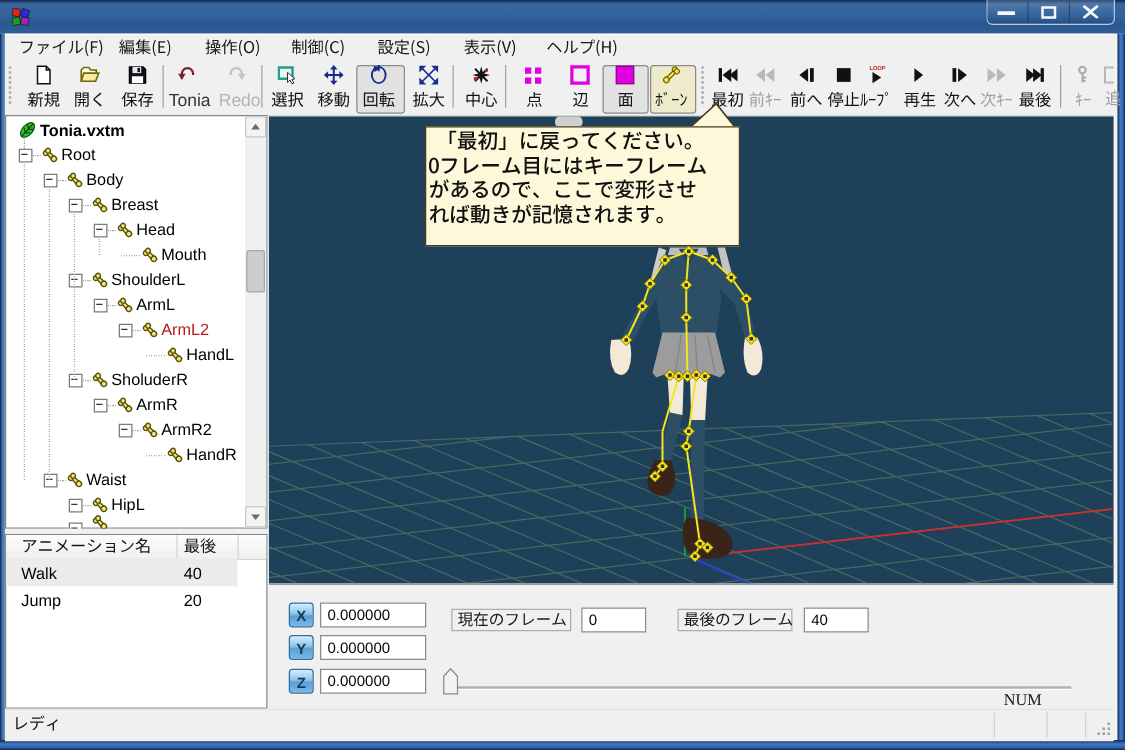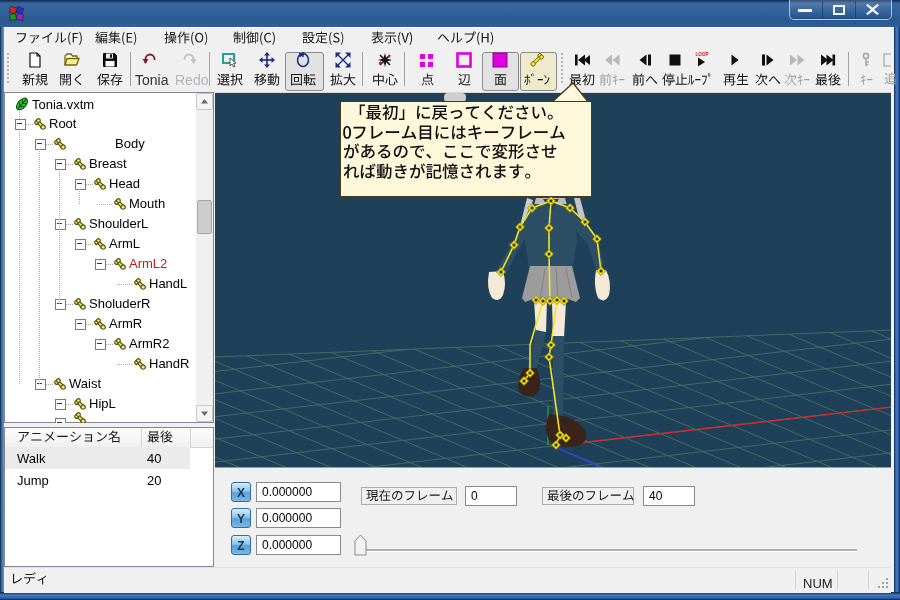--- a/index.html
+++ b/index.html
@@ -254,21 +254,21 @@
     <svg style="position:absolute;left:884px;top:72px;overflow:visible" width="17" height="18">
       <path transform="translate(0,11.4)" d="M0.8 -10C1.6 -9.4 2.6 -8.6 3 -7.9L3.8 -8.6C3.3 -9.2 2.3 -10 1.5 -10.6ZM3.4 -5.8H0.6V-4.9H2.5V-1.6C1.8 -1 1.1 -0.5 0.5 -0.1L1 0.9C1.7 0.4 2.3 -0.2 3 -0.8C3.8 0.3 5 0.7 6.7 0.8C8.1 0.8 10.8 0.8 12.2 0.8C12.3 0.5 12.4 -0 12.5 -0.2C11 -0.1 8.1 -0.1 6.7 -0.2C5.2 -0.2 4 -0.7 3.4 -1.6ZM4.8 -9.6V-1.2H11.6V-4.9H5.8V-6.1H11.1V-9.6H8.1L8.6 -10.8L7.4 -11C7.4 -10.6 7.2 -10 7 -9.6ZM5.8 -8.7H10.1V-7H5.8ZM5.8 -4.1H10.7V-2.1H5.8Z" fill="#9e9e9e"></path>
     </svg>
     <div class="abs" style="left:4px;top:92px;width:210px;height:331px;background:#fff;border:1px solid #828790;box-sizing:border-box;"></div>
     <svg class="abs" style="left:14px;top:96px" width="16" height="16" viewBox="0 0 16 16">
       <g transform="rotate(42 8 8)">
         <ellipse cx="8" cy="8" rx="4" ry="7" fill="#30c030" stroke="#0d5d0d" stroke-width="1.1"></ellipse>
         <path d="M8 1.5 V14.5 M5 4.5 L8 7 M11 4.5 L8 7 M5 8.5 L8 11 M11 8.5 L8 11" stroke="#0a4d0a" stroke-width="1" fill="none"></path>
       </g>
     </svg>
-    <div class="abs" style="left:32px;top:97px;font-size:13px;font-weight:normal;color:#000;">Tonia.vxtm</div>
+    <div class="abs" style="left:32px;top:97px;font-size:13px;font-weight:bold;color:#000;">Tonia.vxtm</div>
     <div class="abs" style="left:19px;top:110px;width:1px;height:14px;background:repeating-linear-gradient(180deg,#a8a8a8 0 1px,transparent 1px 2px);"></div>
     <div class="abs" style="left:15px;top:119px;width:9px;height:9px;border:1px solid #7a7a7a;background:#fff;"></div>
     <div class="abs" style="left:17px;top:123px;width:5px;height:1px;background:#333;"></div>
     <div class="abs" style="left:26px;top:124px;width:7px;height:1px;background:repeating-linear-gradient(90deg,#a8a8a8 0 1px,transparent 1px 2px);"></div>
     <svg class="abs" style="left:33px;top:117px" width="15" height="15" viewBox="0 0 16 16">
       <g transform="rotate(-45 8 8)" stroke="#55500a" stroke-width="1.2" fill="#f5e87a">
         <path d="M6.7 4.5 L9.3 4.5 L9.7 11 L6.3 11 Z"></path>
         <circle cx="6.6" cy="3.5" r="2"></circle>
         <circle cx="9.4" cy="3.5" r="2"></circle>
         <circle cx="8" cy="11.9" r="2.3"></circle>
@@ -279,21 +279,21 @@
     <div class="abs" style="left:37px;top:143px;width:5px;height:1px;background:#333;"></div>
     <div class="abs" style="left:46px;top:144px;width:7px;height:1px;background:repeating-linear-gradient(90deg,#a8a8a8 0 1px,transparent 1px 2px);"></div>
     <svg class="abs" style="left:53px;top:137px" width="15" height="15" viewBox="0 0 16 16">
       <g transform="rotate(-45 8 8)" stroke="#55500a" stroke-width="1.2" fill="#f5e87a">
         <path d="M6.7 4.5 L9.3 4.5 L9.7 11 L6.3 11 Z"></path>
         <circle cx="6.6" cy="3.5" r="2"></circle>
         <circle cx="9.4" cy="3.5" r="2"></circle>
         <circle cx="8" cy="11.9" r="2.3"></circle>
       </g>
     </svg>
-    <div class="abs" style="left:69px;top:136px;font-size:13px;color:#000;margin-left:46px;">Body</div>
+    <div class="abs" style="left:69px;top:136px;font-size:13px;color:#000;">Body</div>
     <div class="abs" style="left:55px;top:159px;width:9px;height:9px;border:1px solid #7a7a7a;background:#fff;"></div>
     <div class="abs" style="left:57px;top:163px;width:5px;height:1px;background:#333;"></div>
     <div class="abs" style="left:66px;top:164px;width:7px;height:1px;background:repeating-linear-gradient(90deg,#a8a8a8 0 1px,transparent 1px 2px);"></div>
     <svg class="abs" style="left:73px;top:157px" width="15" height="15" viewBox="0 0 16 16">
       <g transform="rotate(-45 8 8)" stroke="#55500a" stroke-width="1.2" fill="#f5e87a">
         <path d="M6.7 4.5 L9.3 4.5 L9.7 11 L6.3 11 Z"></path>
         <circle cx="6.6" cy="3.5" r="2"></circle>
         <circle cx="9.4" cy="3.5" r="2"></circle>
         <circle cx="8" cy="11.9" r="2.3"></circle>
       </g>
@@ -703,21 +703,21 @@
     <div class="abs" style="left:649px;top:489px;font-size:12px;color:#000;">40</div>
     <div class="abs" style="left:360px;top:549px;width:497px;height:2px;background:#b0b0b0;border-bottom:1px solid #fff;"></div>
     <svg class="abs" style="left:354px;top:534px" width="13" height="22" viewBox="0 0 13 22">
       <path d="M1 7 L6.5 1 L12 7 V21 H1 Z" fill="#f2f2f2" stroke="#8a8a8a" stroke-width="1"></path>
     </svg>
     <div class="abs" style="left:4px;top:567px;width:887px;height:25px;background:#f0f0f0;border-top:1px solid #e2e2e2;"></div>
     <svg style="position:absolute;left:10px;top:572px;overflow:visible" width="43" height="18">
       <path transform="translate(0,11.4)" d="M2.9 -0.4 3.6 0.2C3.8 0.1 4 0 4.2 0C7.4 -0.9 10.1 -2.5 11.8 -4.6L11.2 -5.6C9.6 -3.5 6.6 -1.7 4.1 -1.1C4.1 -1.8 4.1 -7.3 4.1 -8.5C4.1 -8.9 4.1 -9.3 4.2 -9.7H2.9C3 -9.4 3 -8.8 3 -8.5C3 -7.3 3 -1.9 3 -1.1C3 -0.8 3 -0.6 2.9 -0.4ZM15.6 -9.5V-8.4C16 -8.4 16.4 -8.5 16.8 -8.5C17.6 -8.5 20.6 -8.5 21.3 -8.5C21.7 -8.5 22.2 -8.4 22.5 -8.4V-9.5C22.2 -9.5 21.7 -9.4 21.3 -9.4C20.6 -9.4 17.6 -9.4 16.8 -9.4C16.4 -9.4 16 -9.5 15.6 -9.5ZM23.2 -10.6 22.5 -10.3C22.9 -9.8 23.3 -9 23.6 -8.5L24.3 -8.8C24 -9.3 23.5 -10.1 23.2 -10.6ZM24.6 -11.1 23.9 -10.8C24.3 -10.3 24.7 -9.6 25 -9L25.7 -9.3C25.5 -9.8 25 -10.6 24.6 -11.1ZM14.1 -6.2V-5.2C14.5 -5.2 14.8 -5.2 15.2 -5.2H19.1C19.1 -4 18.9 -2.9 18.4 -2C17.9 -1.1 16.9 -0.4 15.9 0L16.9 0.7C18 0.2 19 -0.8 19.4 -1.6C20 -2.6 20.2 -3.8 20.2 -5.2H23.7C24 -5.2 24.5 -5.2 24.8 -5.2V-6.2C24.4 -6.2 24 -6.2 23.7 -6.2C23 -6.2 16 -6.2 15.2 -6.2C14.8 -6.2 14.5 -6.2 14.1 -6.2ZM27.6 -3.4 28.1 -2.4C29.5 -2.8 31.1 -3.5 32.1 -4.1V-0.1C32.1 0.3 32.1 0.8 32.1 1H33.3C33.2 0.8 33.2 0.3 33.2 -0.1V-4.8C34.4 -5.5 35.5 -6.5 36.2 -7.2L35.4 -8C34.7 -7.1 33.5 -6.1 32.3 -5.3C31.2 -4.7 29.3 -3.8 27.6 -3.4Z" fill="#1a1a1a"></path>
     </svg>
     <div class="abs" style="left:795px;top:570px;width:1px;height:20px;background:#d0d0d0;"></div>
-    <div class="abs" style="left:803px;top:576px;font-size:13px;color:#1a1a1a;">NUM</div>
+    <div class="abs" style="left:803px;top:552px;font-size:13px;color:#1a1a1a;font-family:Liberation Serif, serif;">NUM</div>
     <div class="abs" style="left:837px;top:570px;width:1px;height:20px;background:#d0d0d0;"></div>
     <div class="abs" style="left:868px;top:570px;width:1px;height:20px;background:#d0d0d0;"></div>
     <svg class="abs" style="left:876px;top:576px" width="15" height="15">
       <rect x="2" y="10" width="2" height="2" fill="#a0a0a0"></rect>
       <rect x="6" y="6" width="2" height="2" fill="#a0a0a0"></rect>
       <rect x="6" y="10" width="2" height="2" fill="#a0a0a0"></rect>
       <rect x="10" y="2" width="2" height="2" fill="#a0a0a0"></rect>
       <rect x="10" y="6" width="2" height="2" fill="#a0a0a0"></rect>
       <rect x="10" y="10" width="2" height="2" fill="#a0a0a0"></rect>
     </svg>

